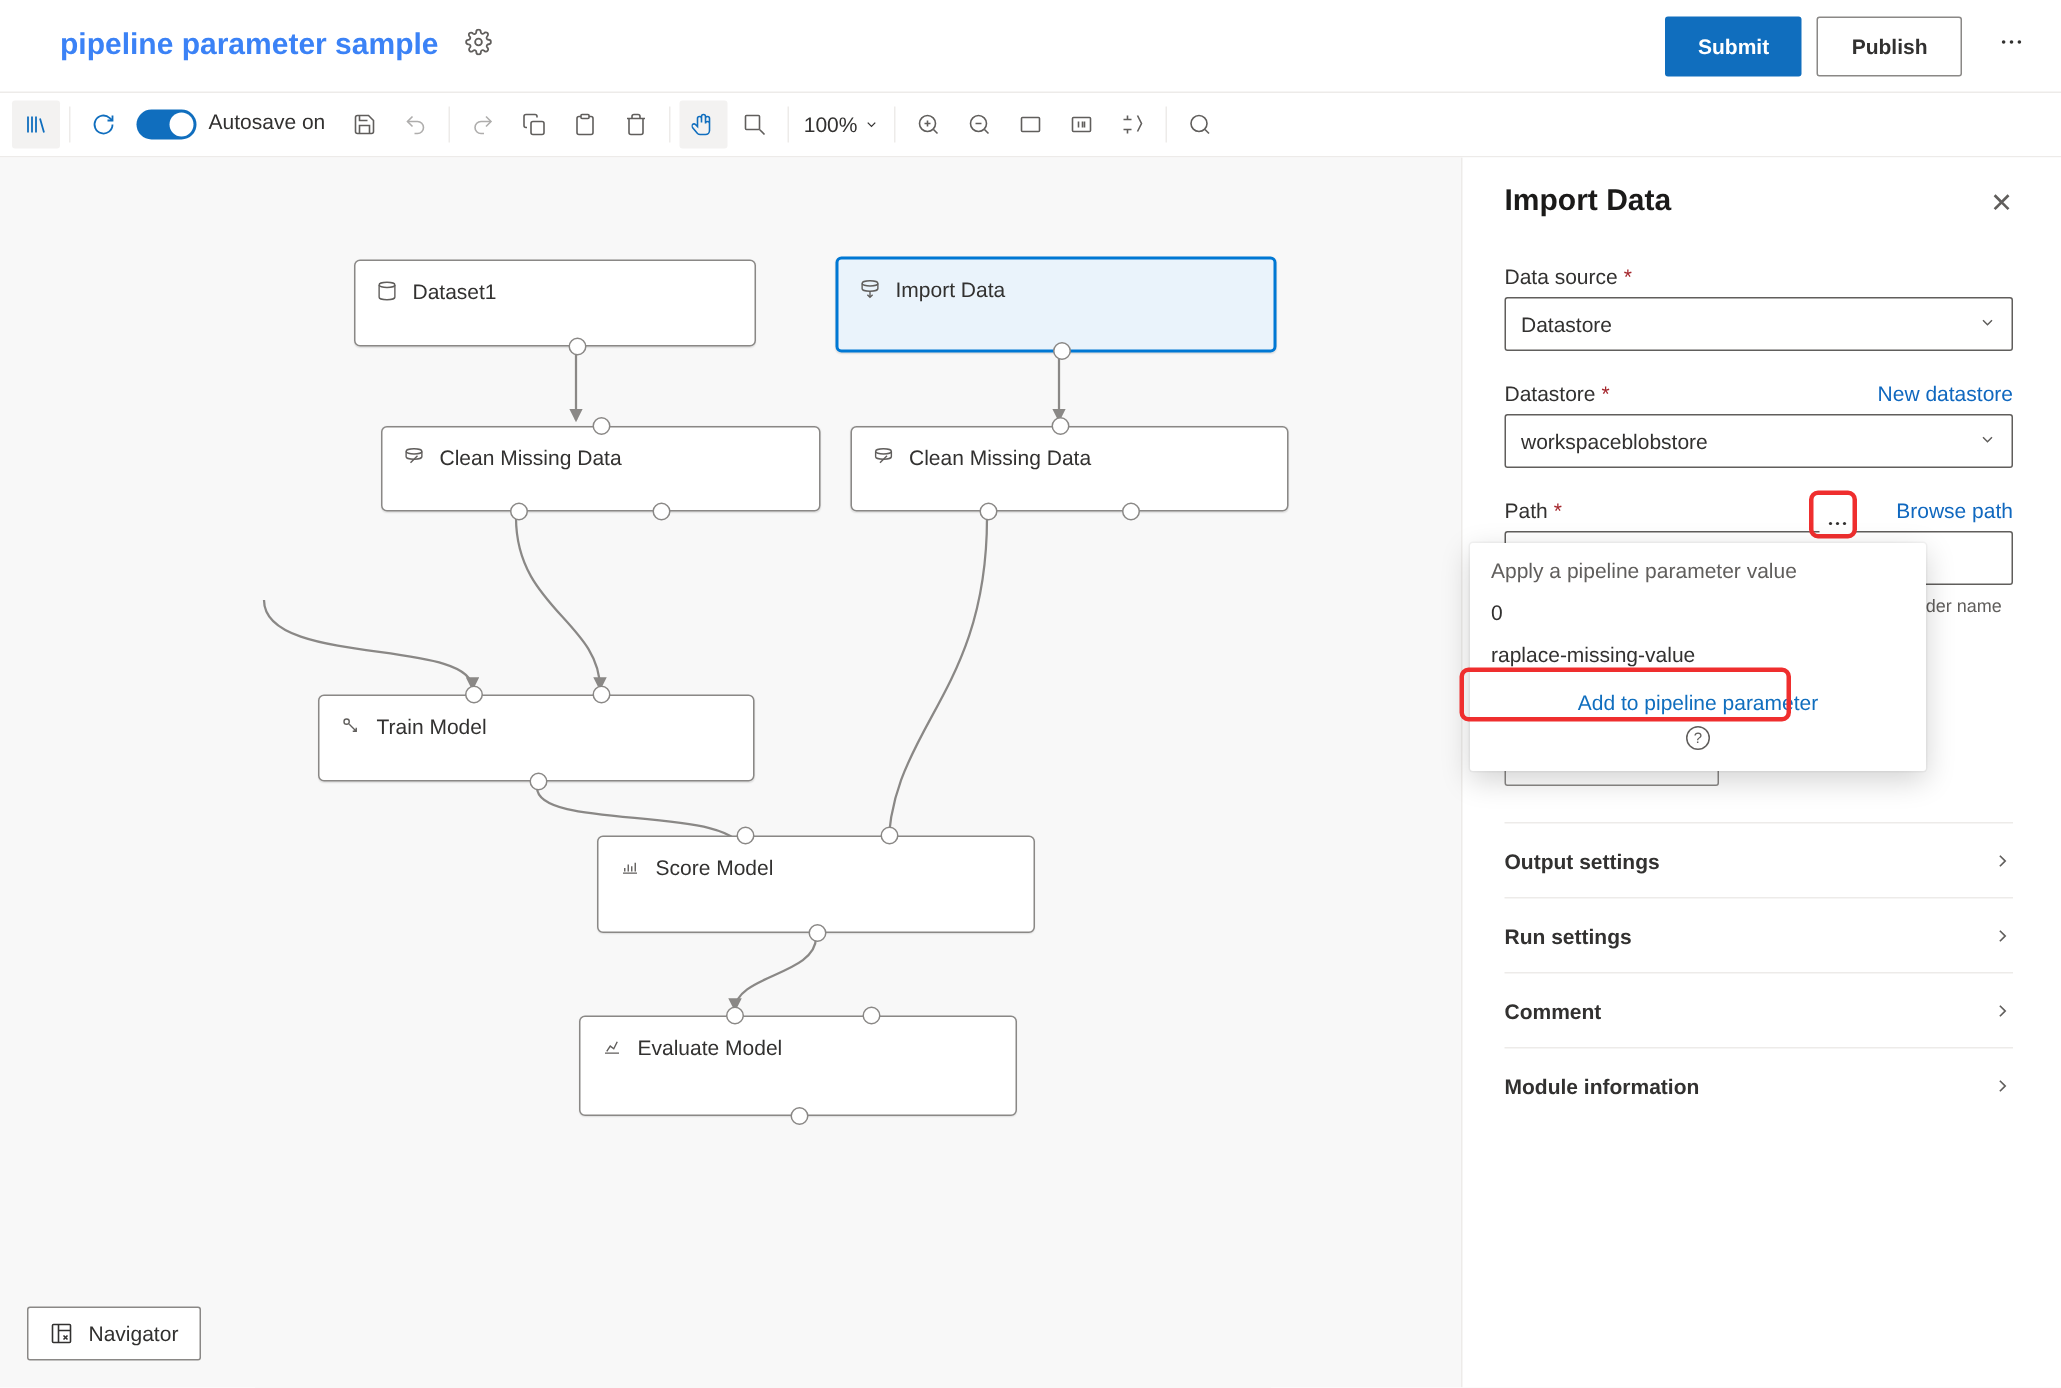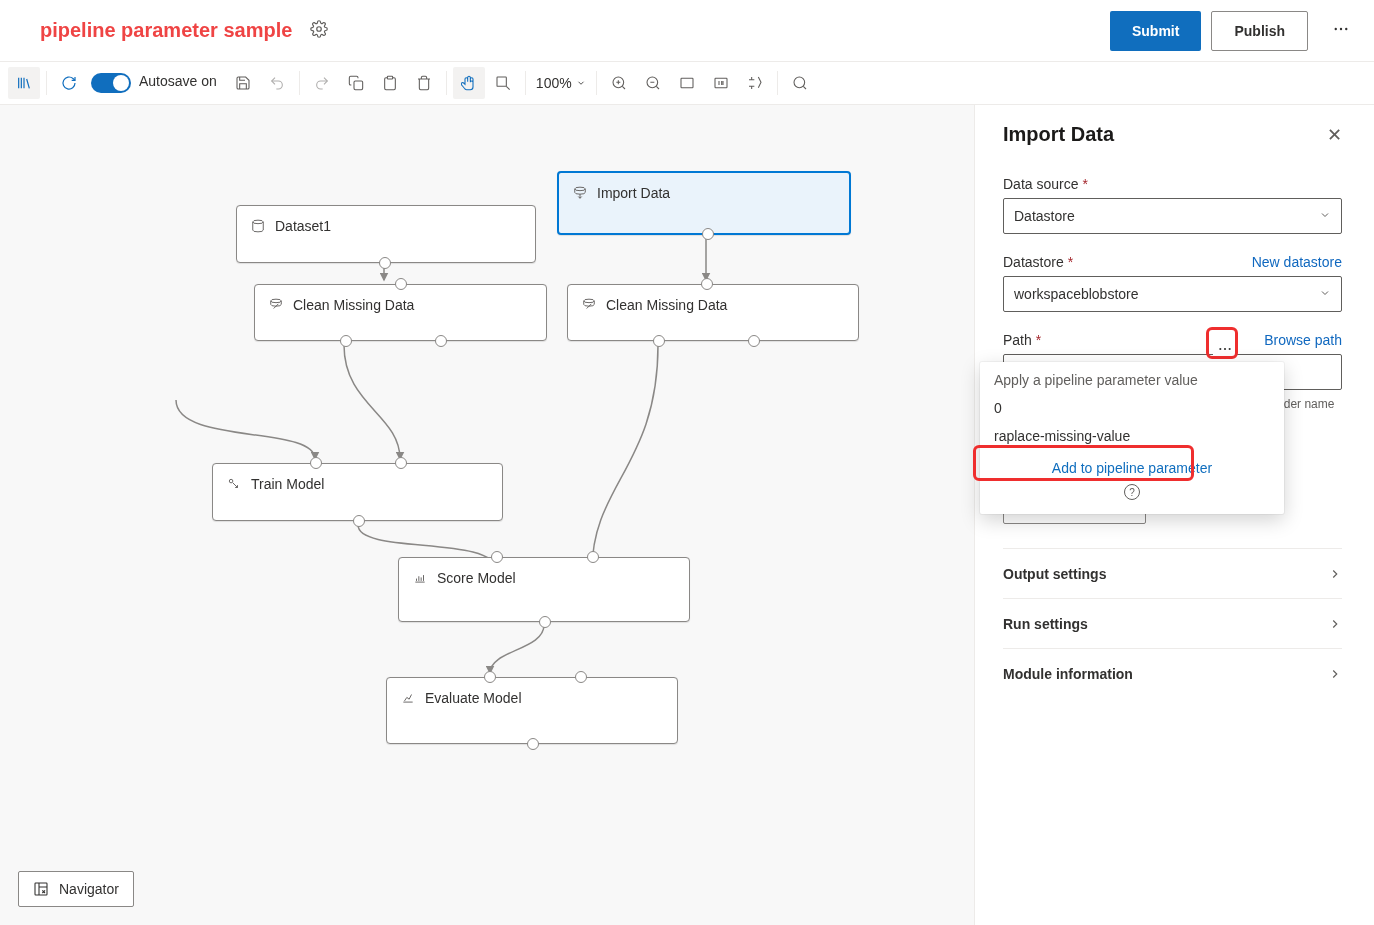--- a/index.html
+++ b/index.html
@@ -1,20 +1,20 @@
 <!DOCTYPE html>
 <html><head>
 <meta charset="utf-8">
 <style>
   * { box-sizing: border-box; margin: 0; padding: 0; font-family: "Segoe UI", -apple-system, sans-serif; }
   body { width: 1374px; height: 925px; background: #fff; overflow: hidden; position: relative; }
 
   
   .header { height: 61px; display: flex; align-items: center; padding: 0 20px 0 40px; border-bottom: 0; }
-  .header-title { font-size: 20px; font-weight: 600; color: #ef4444; }
+  .header-title { font-size: 20px; font-weight: 600; color: #3b82f6; }
   .gear-icon { margin-left: 18px; color: #605e5c; cursor: pointer; }
   .header-spacer { flex: 1; }
   .btn { height: 40px; padding: 0 22px; font-size: 14px; font-weight: 600; border-radius: 2px; cursor: pointer; display: inline-flex; align-items: center; }
   .btn-primary { background: #106ebe; color: #fff; border: none; }
   .btn-secondary { background: #fff; color: #323130; border: 1px solid #8a8886; margin-left: 10px; }
   .header-more { margin-left: 20px; color: #323130; cursor: pointer; padding: 4px; }
 
   
   .toolbar { height: 44px; border-top: 1px solid #edebe9; border-bottom: 1px solid #edebe9; display: flex; align-items: center; padding: 0 8px; gap: 2px; }
   .tb-item { width: 32px; height: 32px; display: inline-flex; align-items: center; justify-content: center; color: #605e5c; cursor: pointer; border-radius: 2px; }
@@ -215,21 +215,21 @@
 
     <path d="M176,295 C176,340 315,320 315,354" stroke="#8a8886" stroke-width="1.5" fill="none" marker-end="url(#arrow)"></path>
 
     <path d="M358,420 C358,450 496,430 496,465" stroke="#8a8886" stroke-width="1.5" fill="none" marker-end="url(#arrow)"></path>
 
     <path d="M658,240 C658,360 592,380 592,465" stroke="#8a8886" stroke-width="1.5" fill="none" marker-end="url(#arrow)"></path>
 
     <path d="M544,520 C544,545 490,545 490,568" stroke="#8a8886" stroke-width="1.5" fill="none" marker-end="url(#arrow)"></path>
   </svg>
 
-  <div class="node" style="left:236px; top:68px; width:300px; height:58px;margin-top:32px;">
+  <div class="node" style="left:236px; top:68px; width:268px; height:58px;">
     <span class="node-icon"><svg width="14" height="14" viewBox="0 0 24 24" fill="none" stroke="currentColor" stroke-width="1.6">
           <ellipse cx="12" cy="5" rx="9" ry="3"></ellipse>
           <path d="M3 5v14a9 3 0 0 0 18 0V5"></path>
         </svg></span>
     <span>Dataset1</span>
     <div class="port" style="bottom:-7px; left:142px;"></div>
   </div>
 
   <div class="node selected" style="left:557px; top:66px; width:294px; height:64px;">
     <span class="node-icon"><svg width="14" height="14" viewBox="0 0 24 24" fill="none" stroke="currentColor" stroke-width="1.6">
@@ -361,20 +361,26 @@
 
   <div class="section-sep"></div>
   <div class="section-row">
       <span>Output settings</span>
       <svg width="14" height="14" viewBox="0 0 24 24" fill="none" stroke="#605e5c" stroke-width="2">
         <path d="M9 18l6-6-6-6"></path>
       </svg>
     </div>
   <div class="section-row">
       <span>Run settings</span>
+      <svg width="14" height="14" viewBox="0 0 24 24" fill="none" stroke="#605e5c" stroke-width="2">
+        <path d="M9 18l6-6-6-6"></path>
+      </svg>
+    </div>
+  <div class="section-row">
+      <span>Comment</span>
       <svg width="14" height="14" viewBox="0 0 24 24" fill="none" stroke="#605e5c" stroke-width="2">
         <path d="M9 18l6-6-6-6"></path>
       </svg>
     </div>
   <div class="section-row" style="border-bottom:none">
       <span>Module information</span>
       <svg width="14" height="14" viewBox="0 0 24 24" fill="none" stroke="#605e5c" stroke-width="2">
         <path d="M9 18l6-6-6-6"></path>
       </svg>
     </div>

